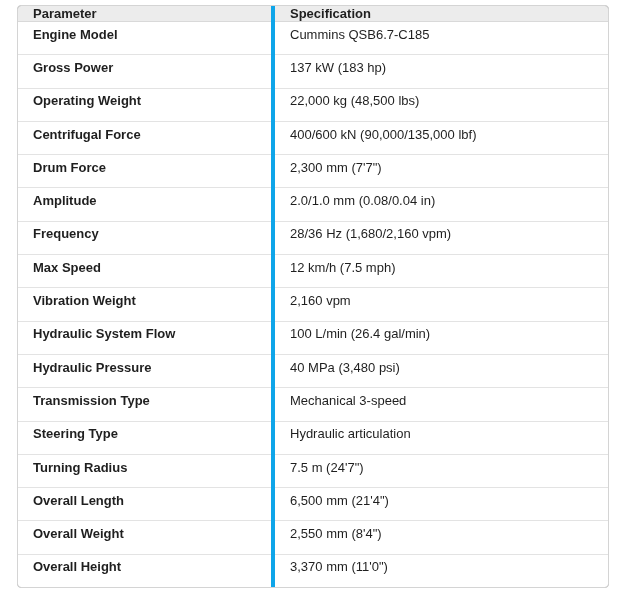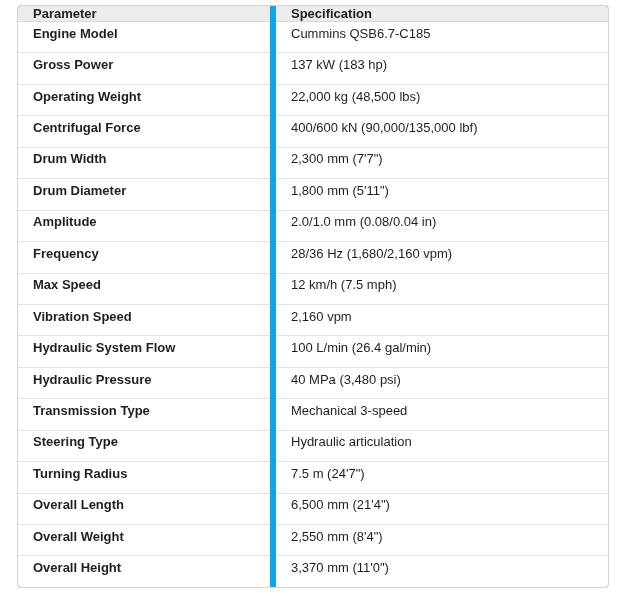--- a/index.html
+++ b/index.html
@@ -34,21 +34,21 @@
   table.spec-table thead th {
     background: #ececec;
     text-align: left;
     font-weight: bold;
     padding: 0 10px 0 15px;
     border-bottom: 1px solid #d9d9d9;
     vertical-align: middle;
   }
   table.spec-table th + th,
   table.spec-table td + td {
-    border-left: 6px solid #0ea5e9;
+    border-left: 4px solid #0ea5e9;
   }
   table.spec-table tbody td {
     padding: 0 10px 8px 15px;
     border-top: 1px solid #e3e3e3;
     vertical-align: middle;
     background: #ffffff;
     white-space: nowrap;
     overflow: hidden;
   }
   table.spec-table tbody tr:first-child td { border-top: none; }
@@ -81,41 +81,37 @@
         </tr>
         <tr>
           <td class="param">Operating Weight</td>
           <td class="spec">22,000 kg (48,500 lbs)</td>
         </tr>
         <tr>
           <td class="param">Centrifugal Force</td>
           <td class="spec">400/600 kN (90,000/135,000 lbf)</td>
         </tr>
         <tr>
-          <td class="param">Drum Width</td>
+          <td class="param">Drum Force</td>
           <td class="spec">2,300 mm (7'7")</td>
-        </tr>
-        <tr>
-          <td class="param">Drum Diameter</td>
-          <td class="spec">1,800 mm (5'11")</td>
         </tr>
         <tr>
           <td class="param">Amplitude</td>
           <td class="spec">2.0/1.0 mm (0.08/0.04 in)</td>
         </tr>
         <tr>
           <td class="param">Frequency</td>
           <td class="spec">28/36 Hz (1,680/2,160 vpm)</td>
         </tr>
         <tr>
           <td class="param">Max Speed</td>
           <td class="spec">12 km/h (7.5 mph)</td>
         </tr>
         <tr>
-          <td class="param">Vibration Speed</td>
+          <td class="param">Vibration Weight</td>
           <td class="spec">2,160 vpm</td>
         </tr>
         <tr>
           <td class="param">Hydraulic System Flow</td>
           <td class="spec">100 L/min (26.4 gal/min)</td>
         </tr>
         <tr>
           <td class="param">Hydraulic Pressure</td>
           <td class="spec">40 MPa (3,480 psi)</td>
         </tr>

